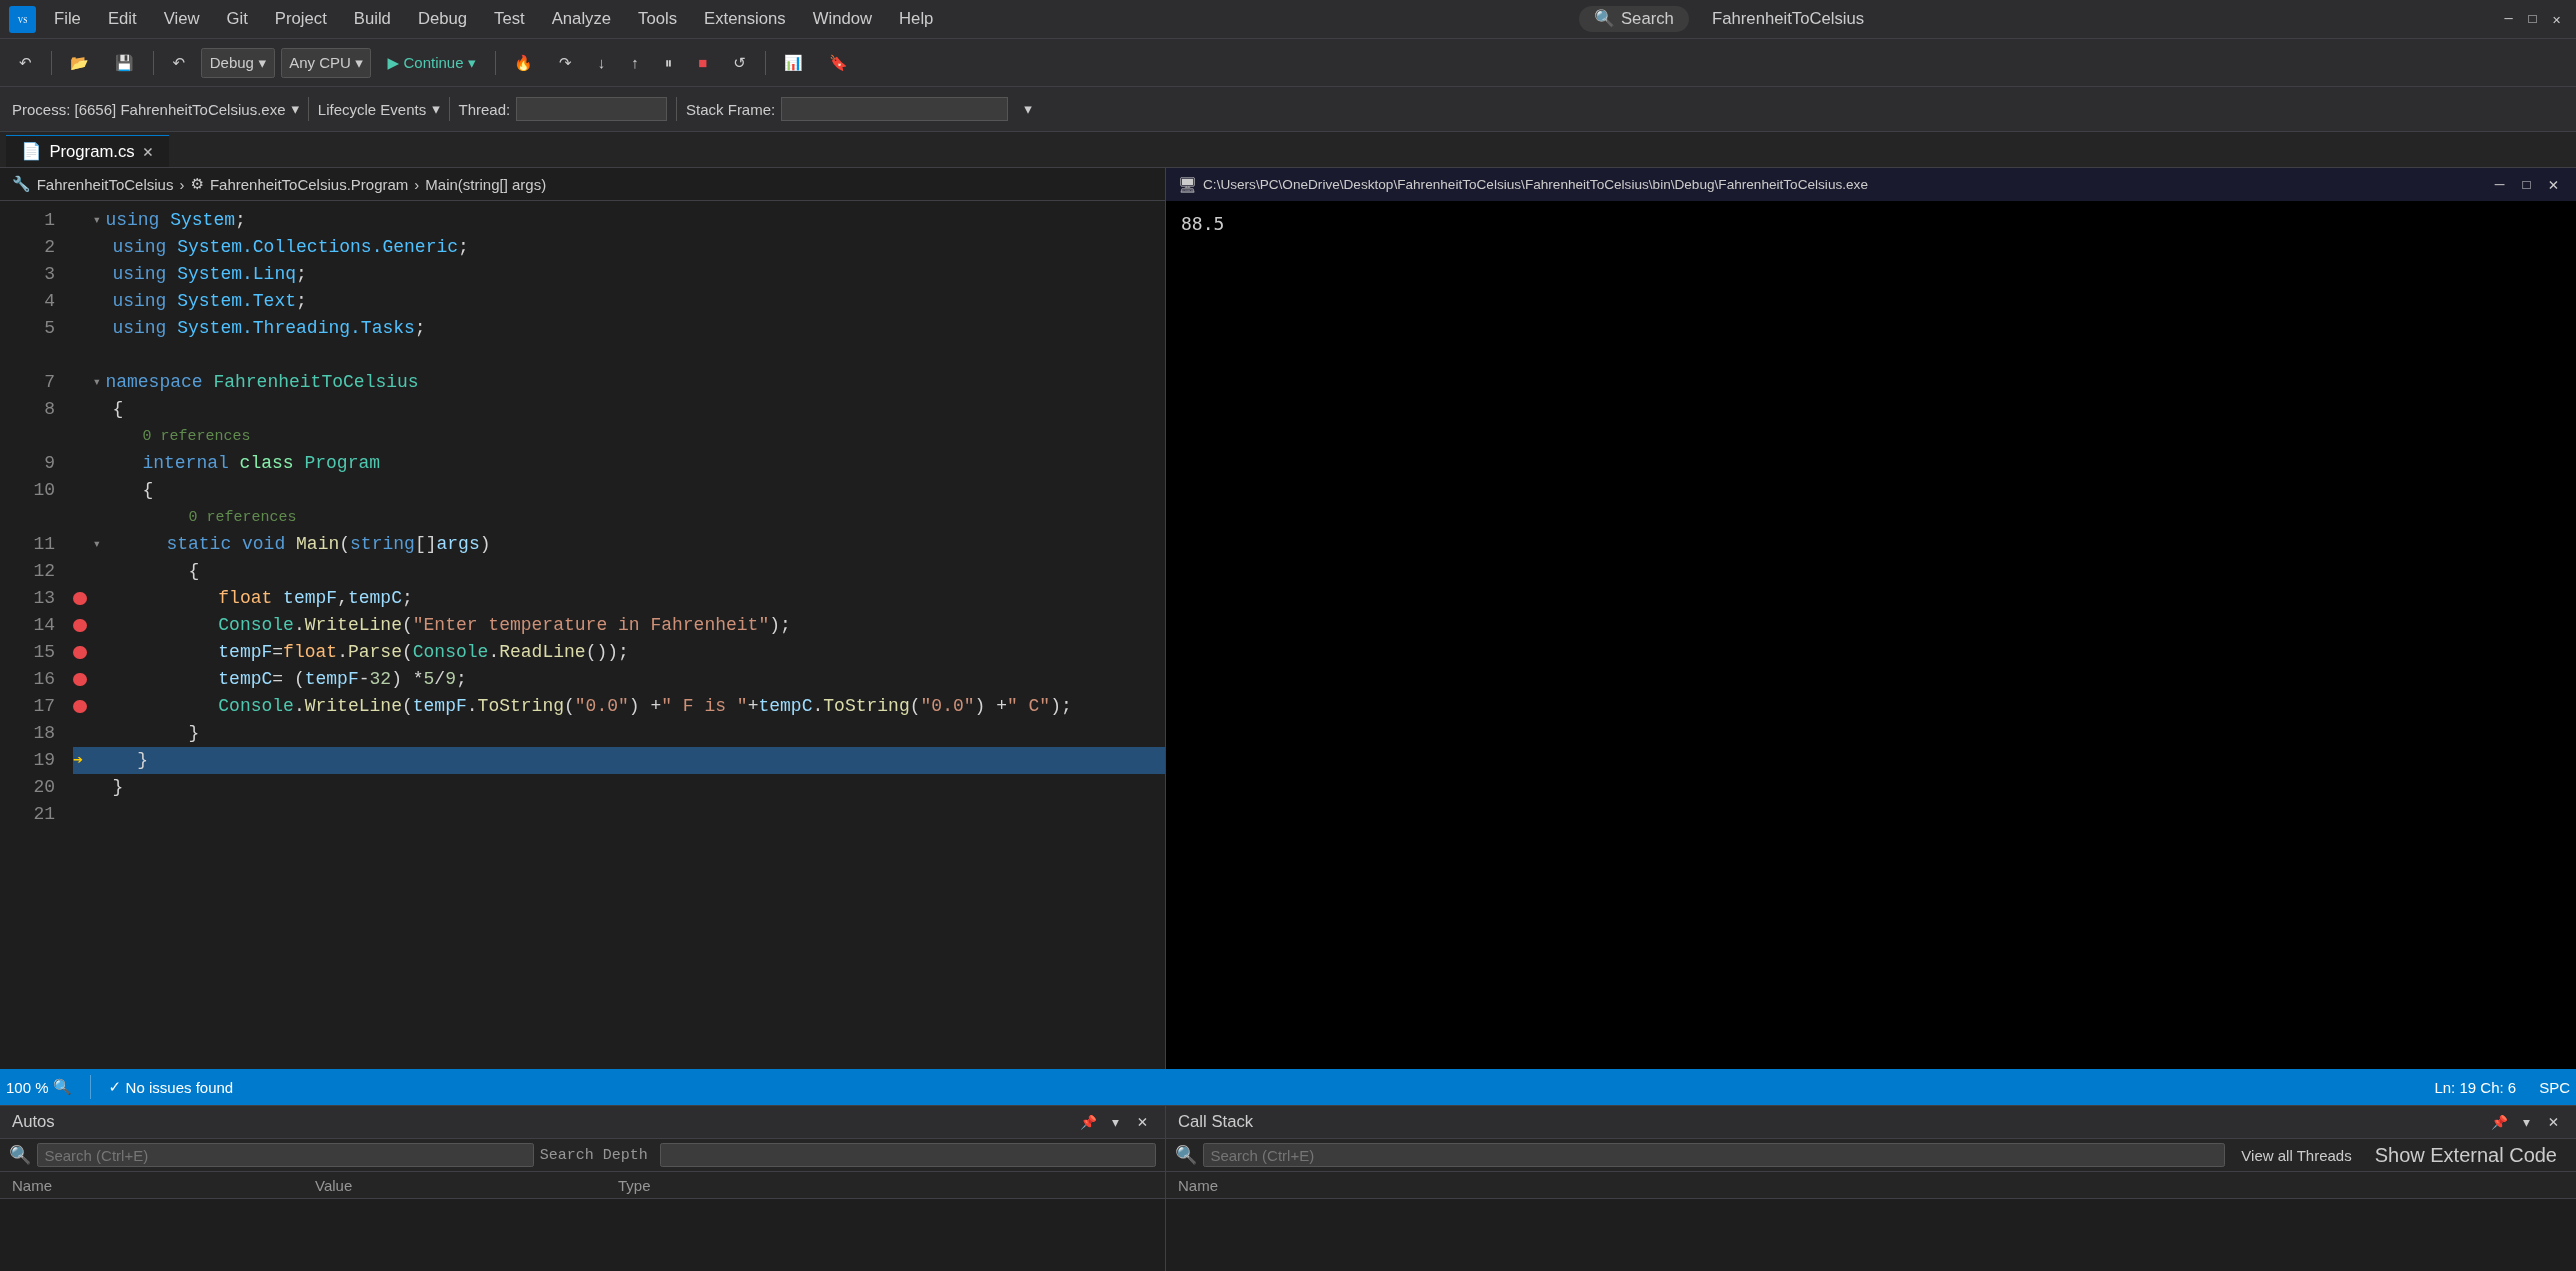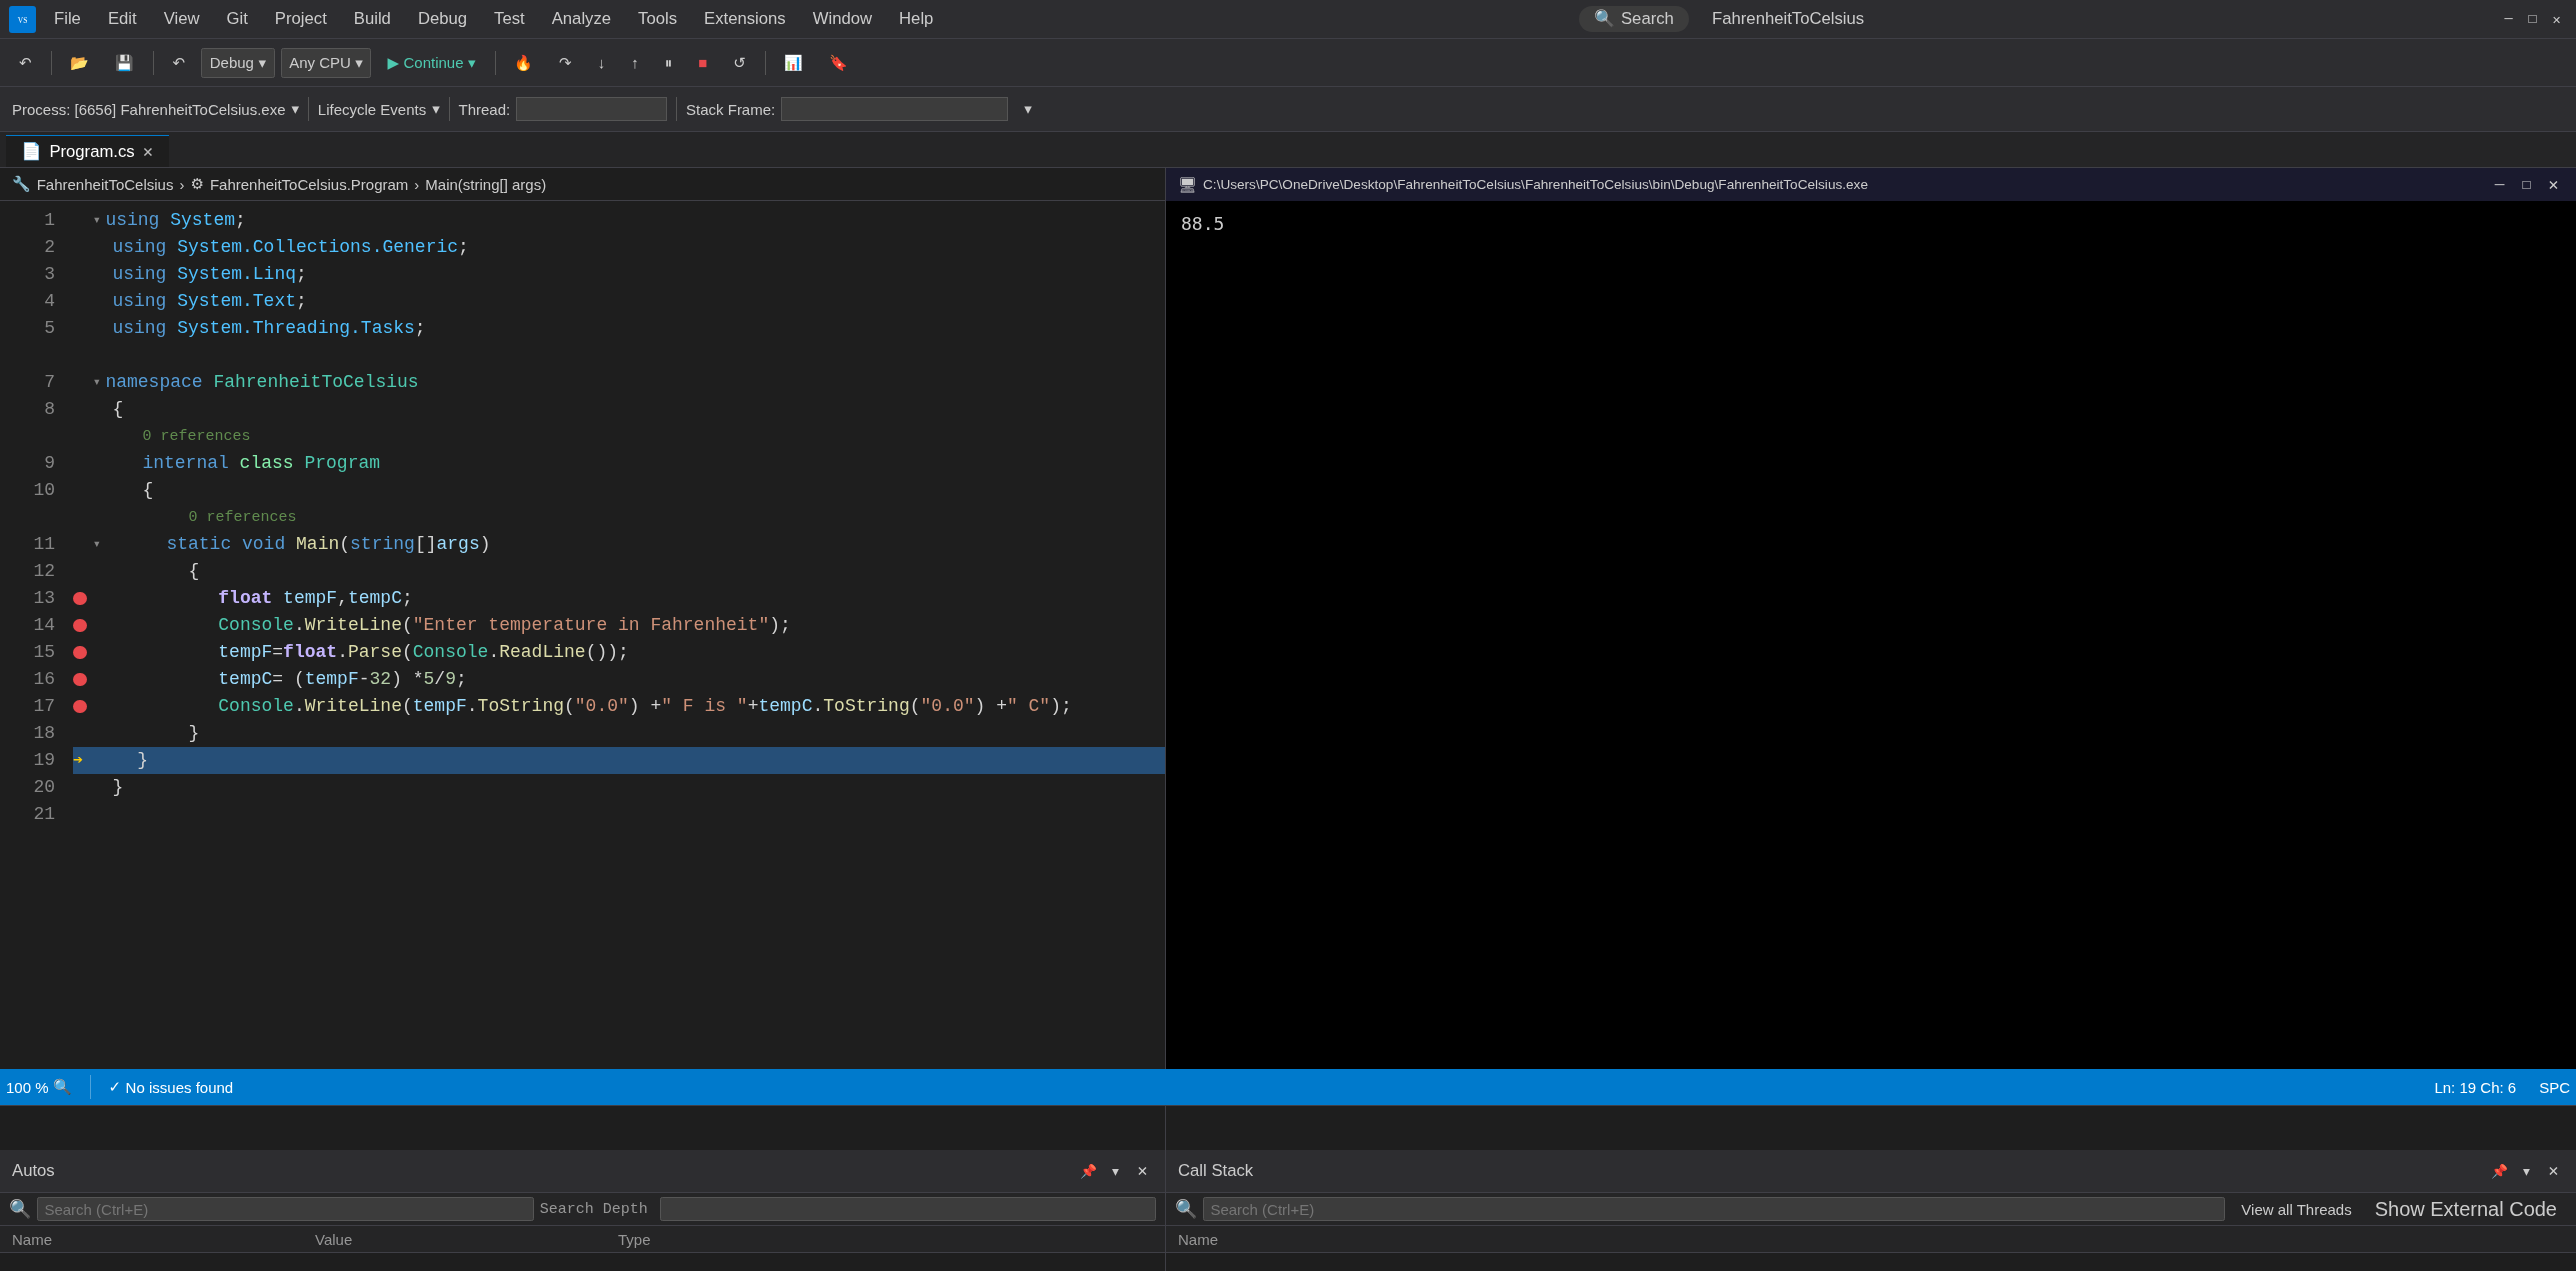--- a/index.html
+++ b/index.html
@@ -194,21 +194,21 @@
       flex-shrink: 0;
     }
     .no-bp { width: 19.7px; flex-shrink: 0; }
     .kw-using { color: #569cd6; }
     .kw-namespace { color: #569cd6; }
     .kw-internal { color: #569cd6; }
     .kw-class { color: #86efac; }
     .kw-static { color: #569cd6; }
     .kw-void { color: #569cd6; }
     .kw-string { color: #569cd6; }
-    .kw-float { color: #c4b5fd; font-weight: bold; }
+    .kw-float { color: #fdba74; }
     .class-name { color: #4ec9b0; }
     .method-name { color: #dcdcaa; }
     .string-lit { color: #ce9178; }
     .number-lit { color: #b5cea8; }
     .ns-name { color: #4fc1ff; }
     .param { color: #9cdcfe; }
     .var-name { color: #9cdcfe; }
     .comment-ref { color: #608b4e; font-size: 15px; }
 
     
@@ -265,31 +265,30 @@
       display: flex;
       flex-direction: column;
     }
     #call-stack-panel {
       flex: 1;
       background: #1e1e1e;
       display: flex;
       flex-direction: column;
     }
     .panel-header {
-      height: 43px;
+      height: 33px;
       background: #2d2d30;
       display: flex;
       align-items: center;
       padding: 0 12px;
       font-family: 'Segoe UI', Arial, sans-serif;
       font-size: 16.7px;
       color: #cccccc;
       gap: 23px;
       border-bottom: 0.8px solid #3f3f46;
-      margin-top: 44px;
     }
     .panel-header .panel-controls {
       margin-left: auto;
       display: flex; gap: 6px;
     }
     .panel-ctrl-btn {
       width: 21px; height: 21px;
       display: flex; align-items: center; justify-content: center;
       color: #cccccc; font-size: 13.6px; cursor: pointer;
       border-radius: 2.3px;

